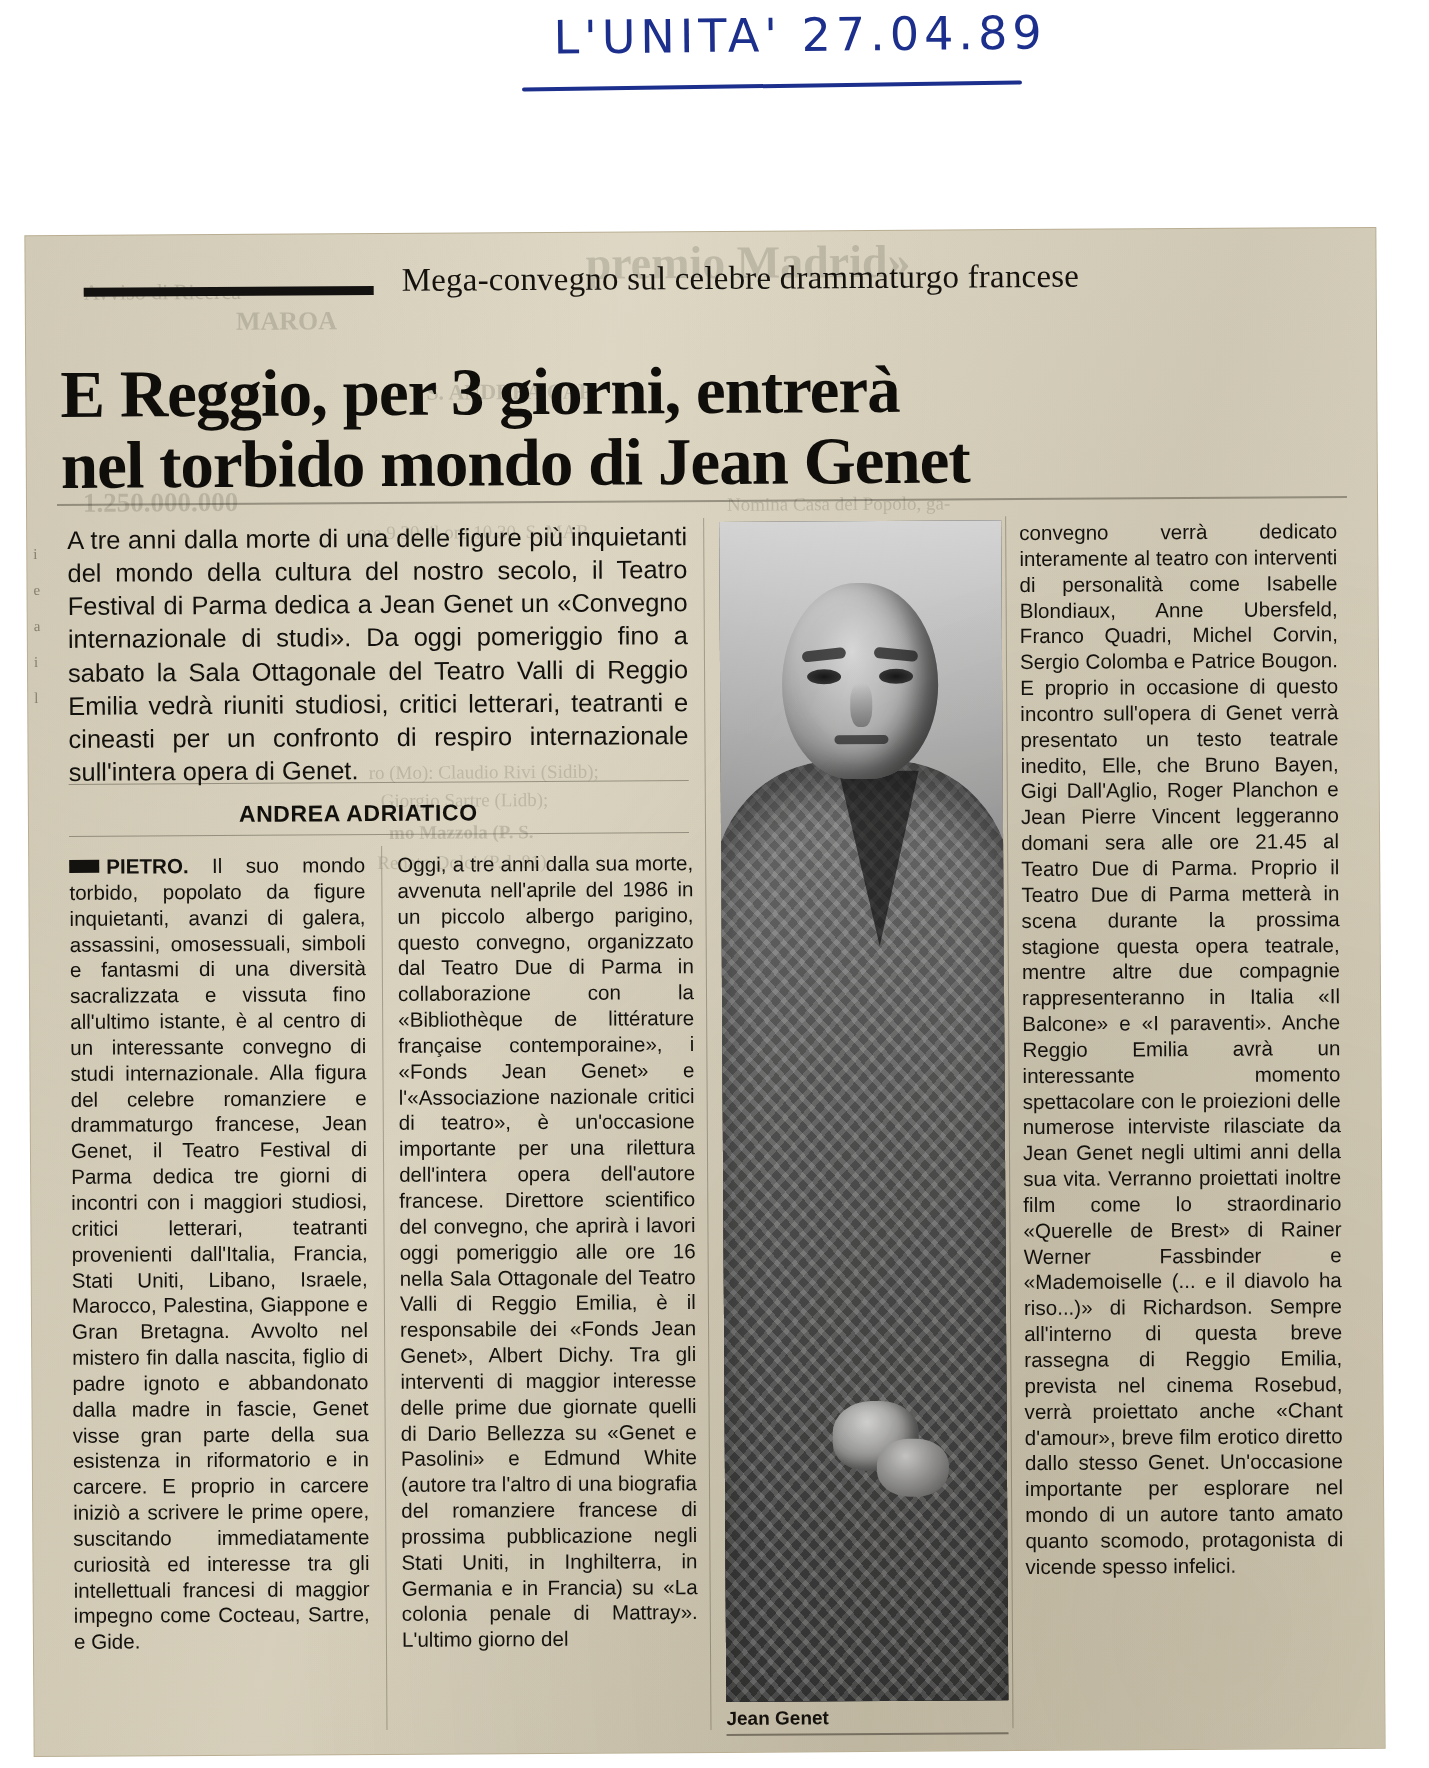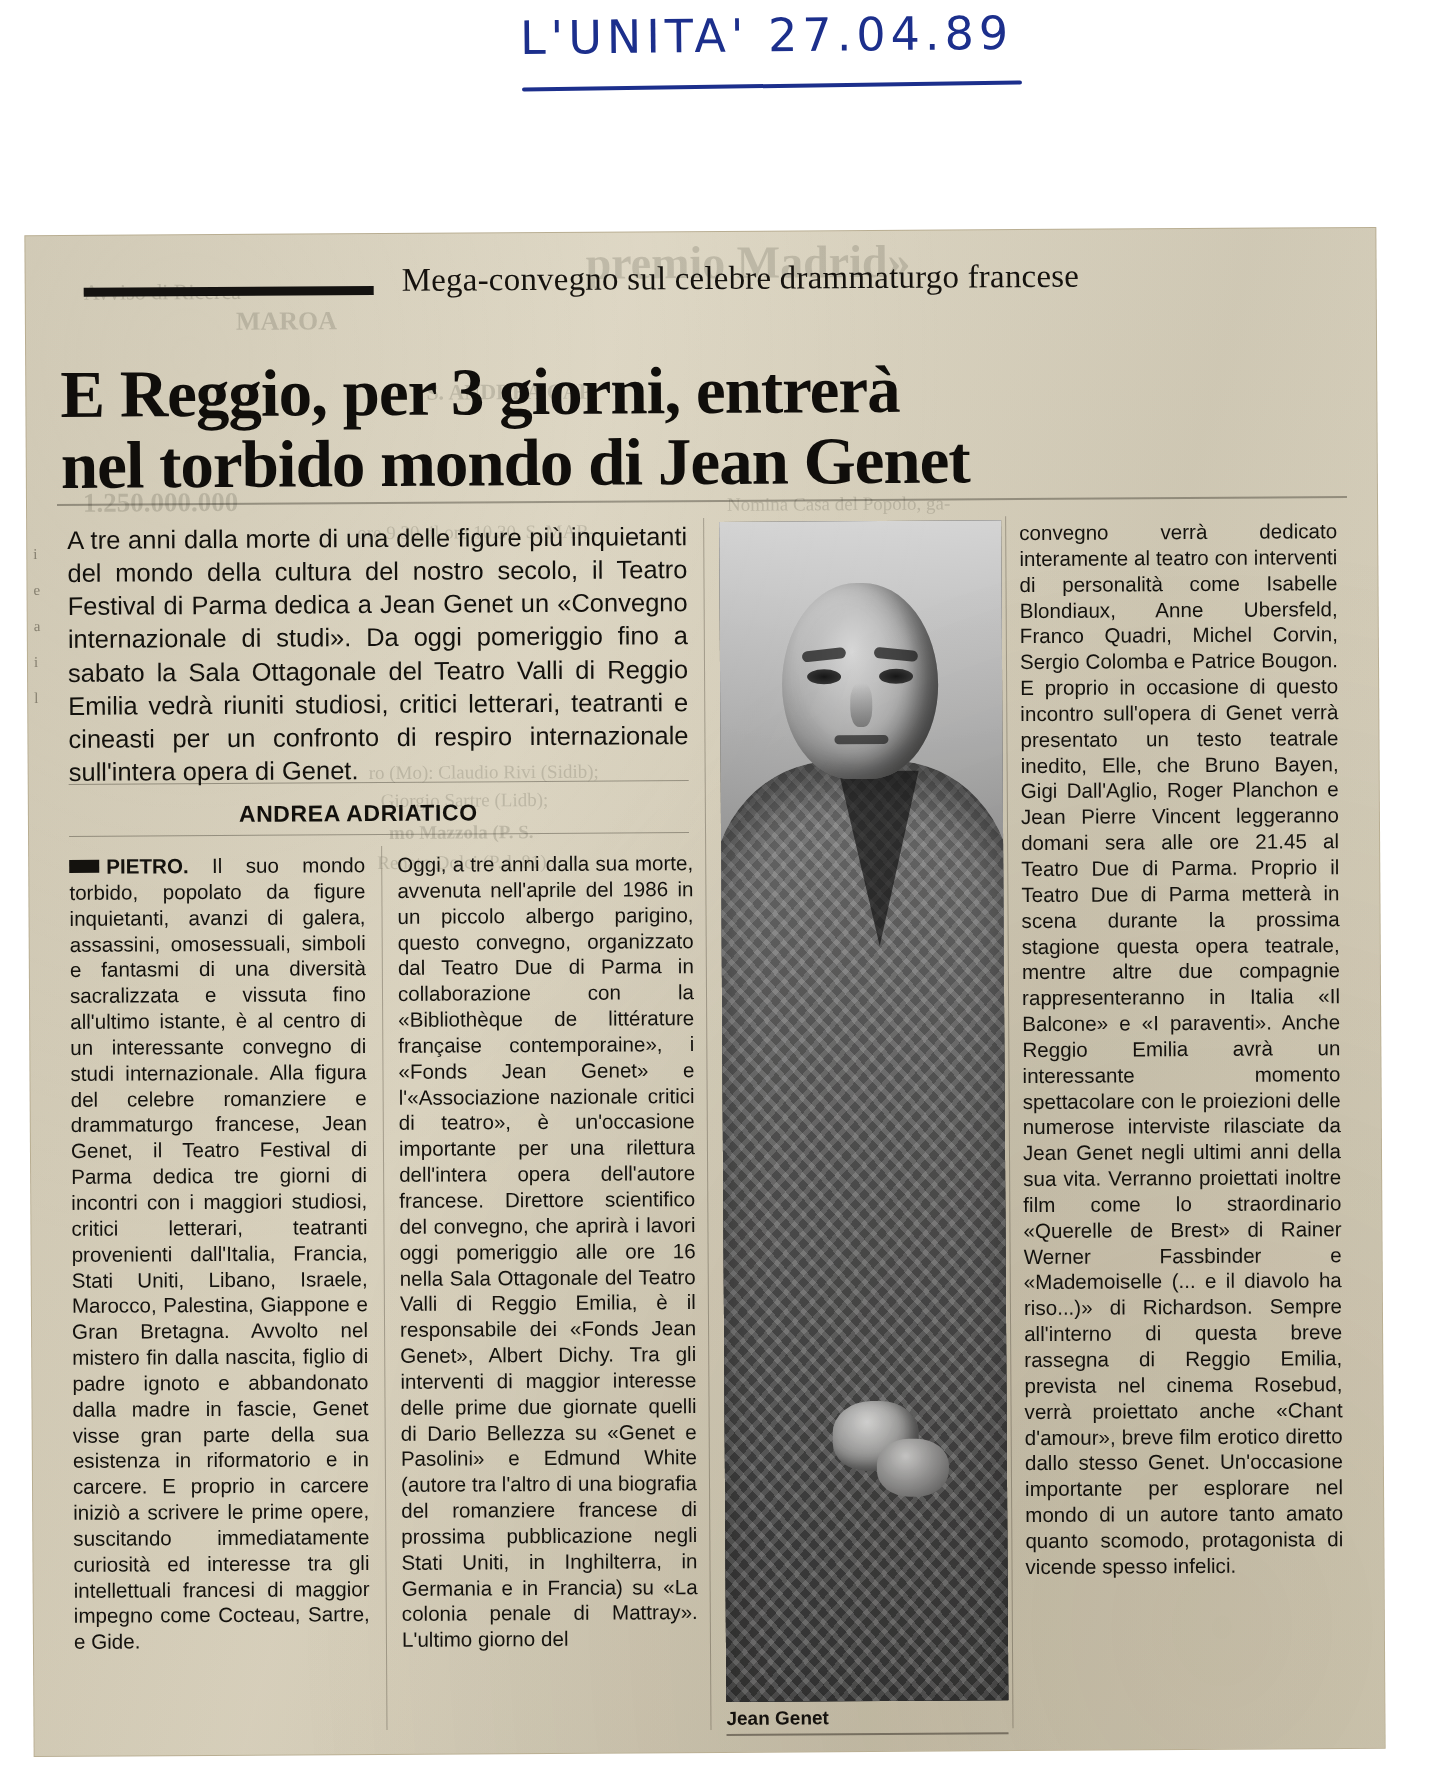--- a/index.html
+++ b/index.html
@@ -15,20 +15,21 @@
     overflow: hidden;
   }
 
   
   .handwritten-note {
     position: absolute;
     top: 8px;
     left: 520px;
     width: 560px;
     height: 100px;
+    text-align: center;
   }
   .handwritten-note .hw-text {
     font-family: "DejaVu Sans", sans-serif;
     font-size: 46px;
     letter-spacing: 5px;
     color: #1c2f8c;
     white-space: nowrap;
     transform: rotate(-0.6deg);
   }
   .handwritten-note .hw-underline {

